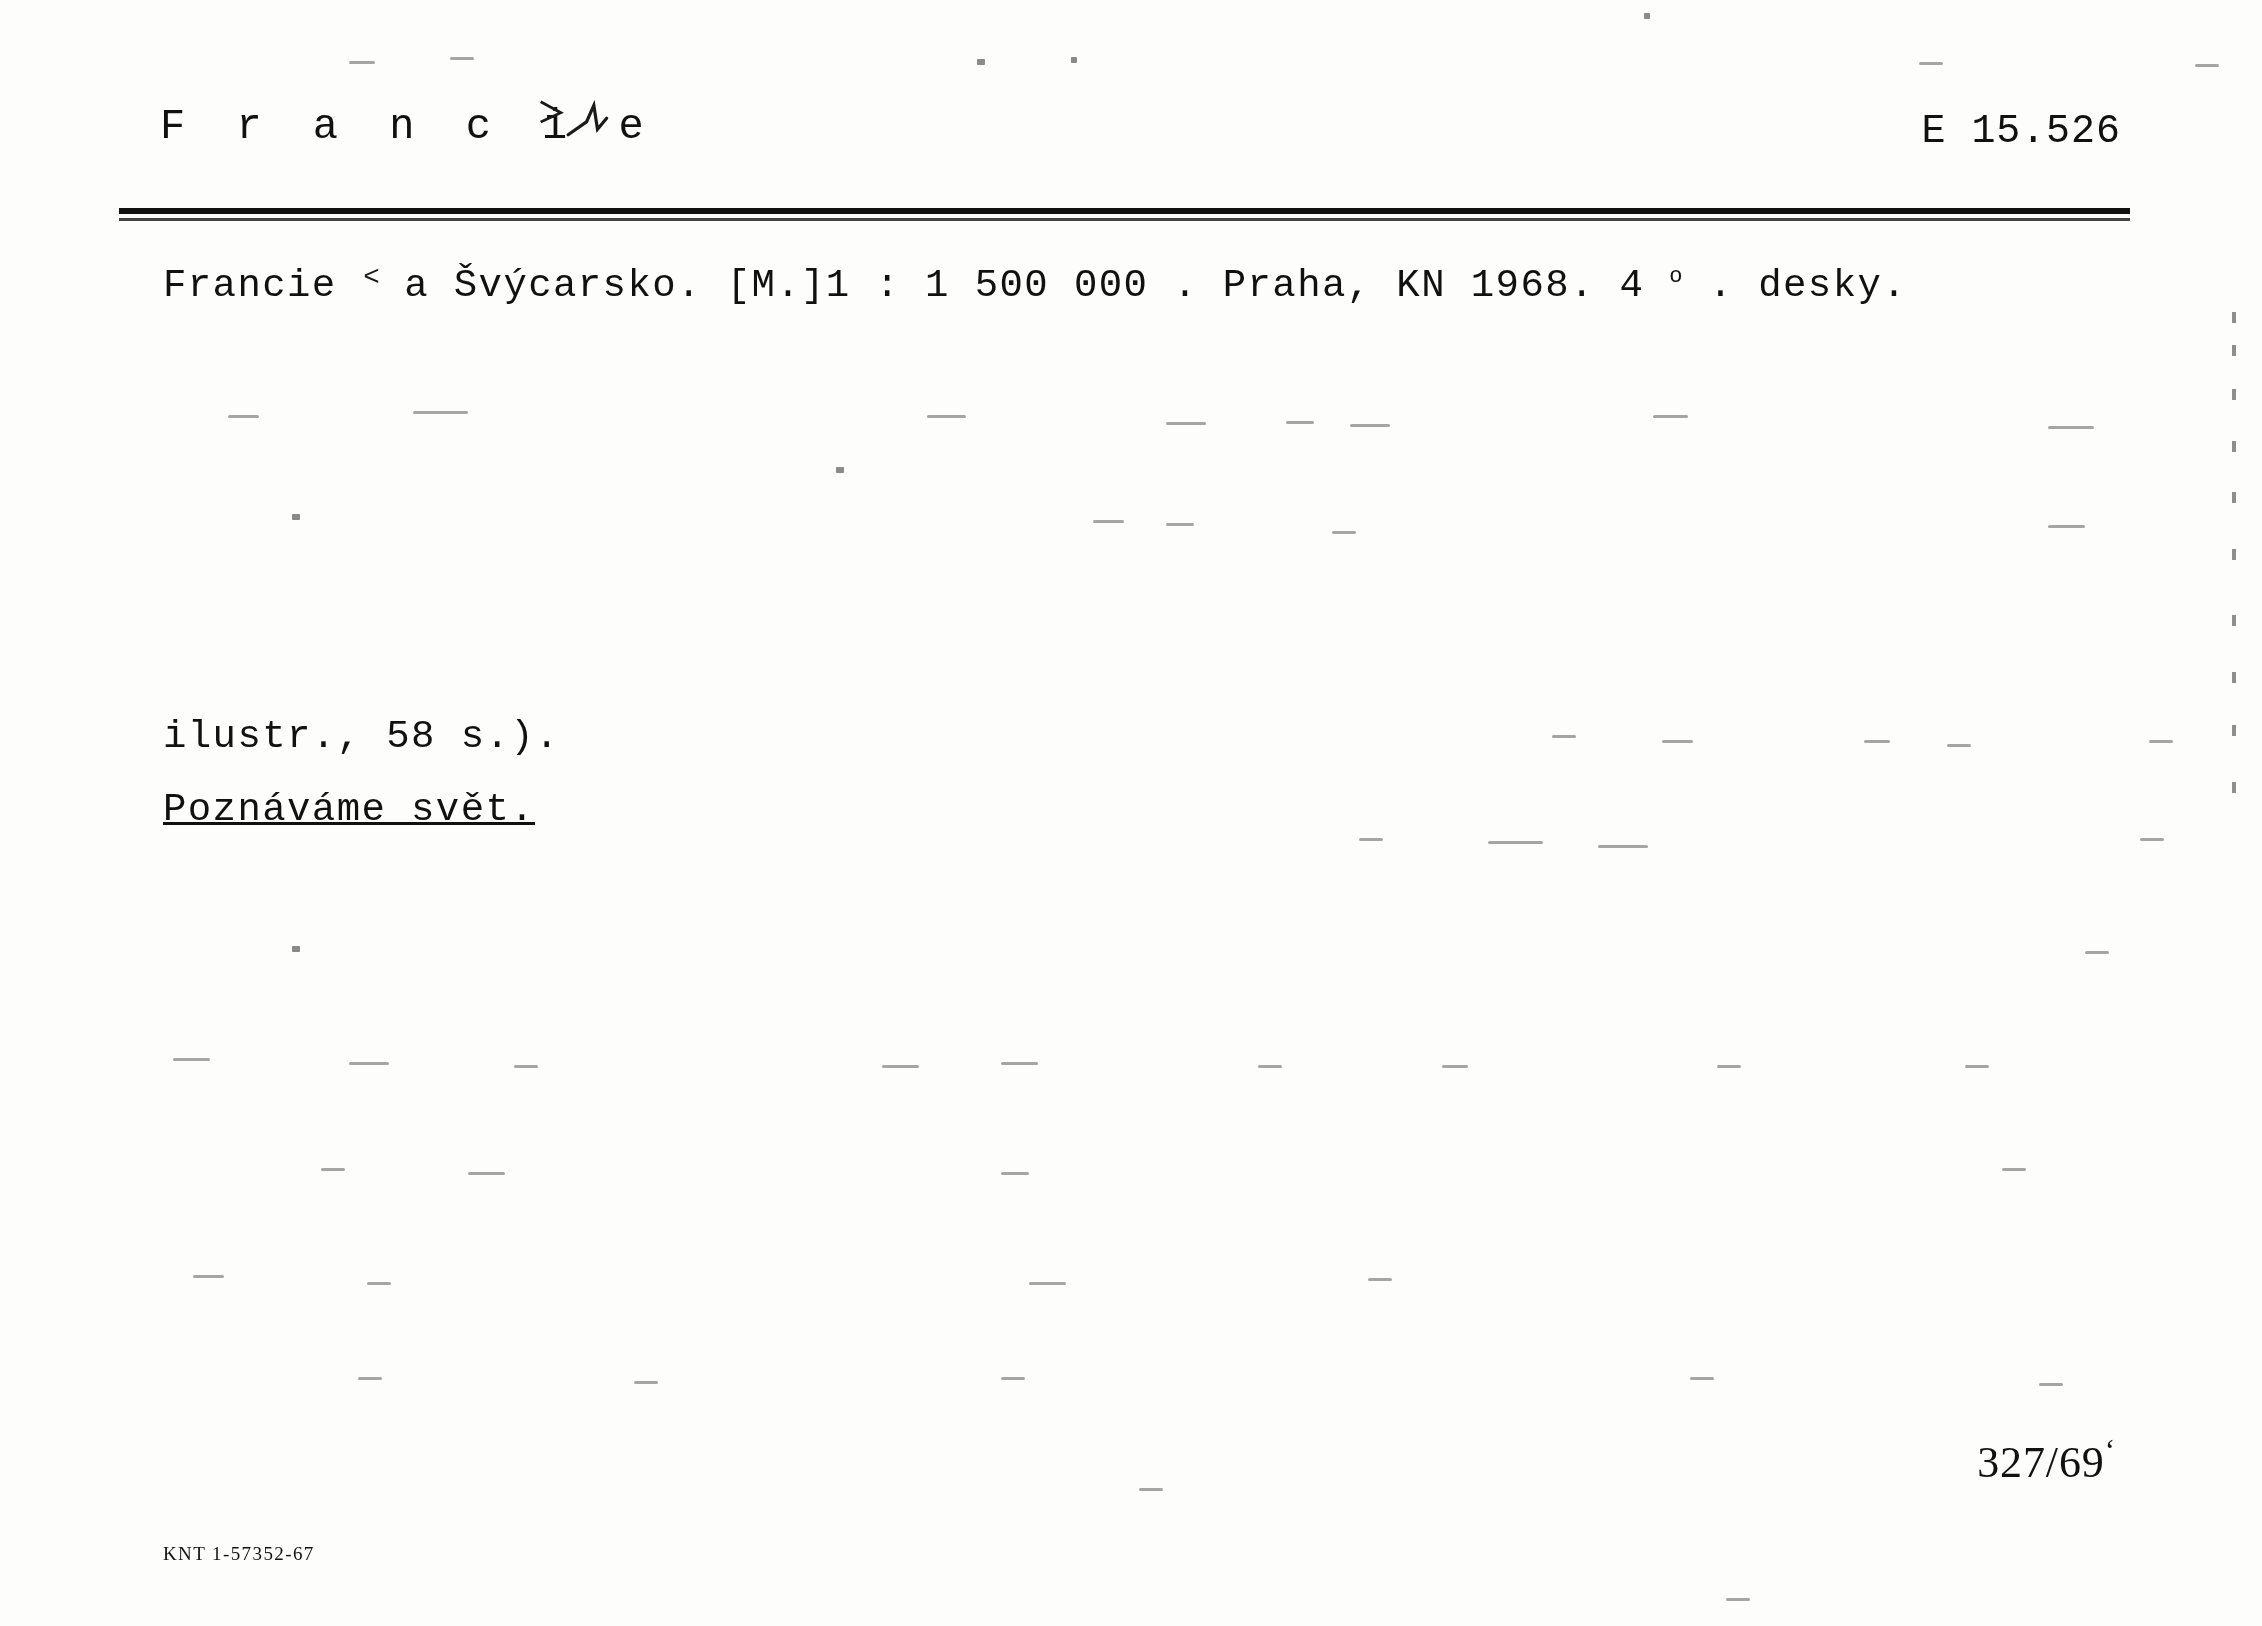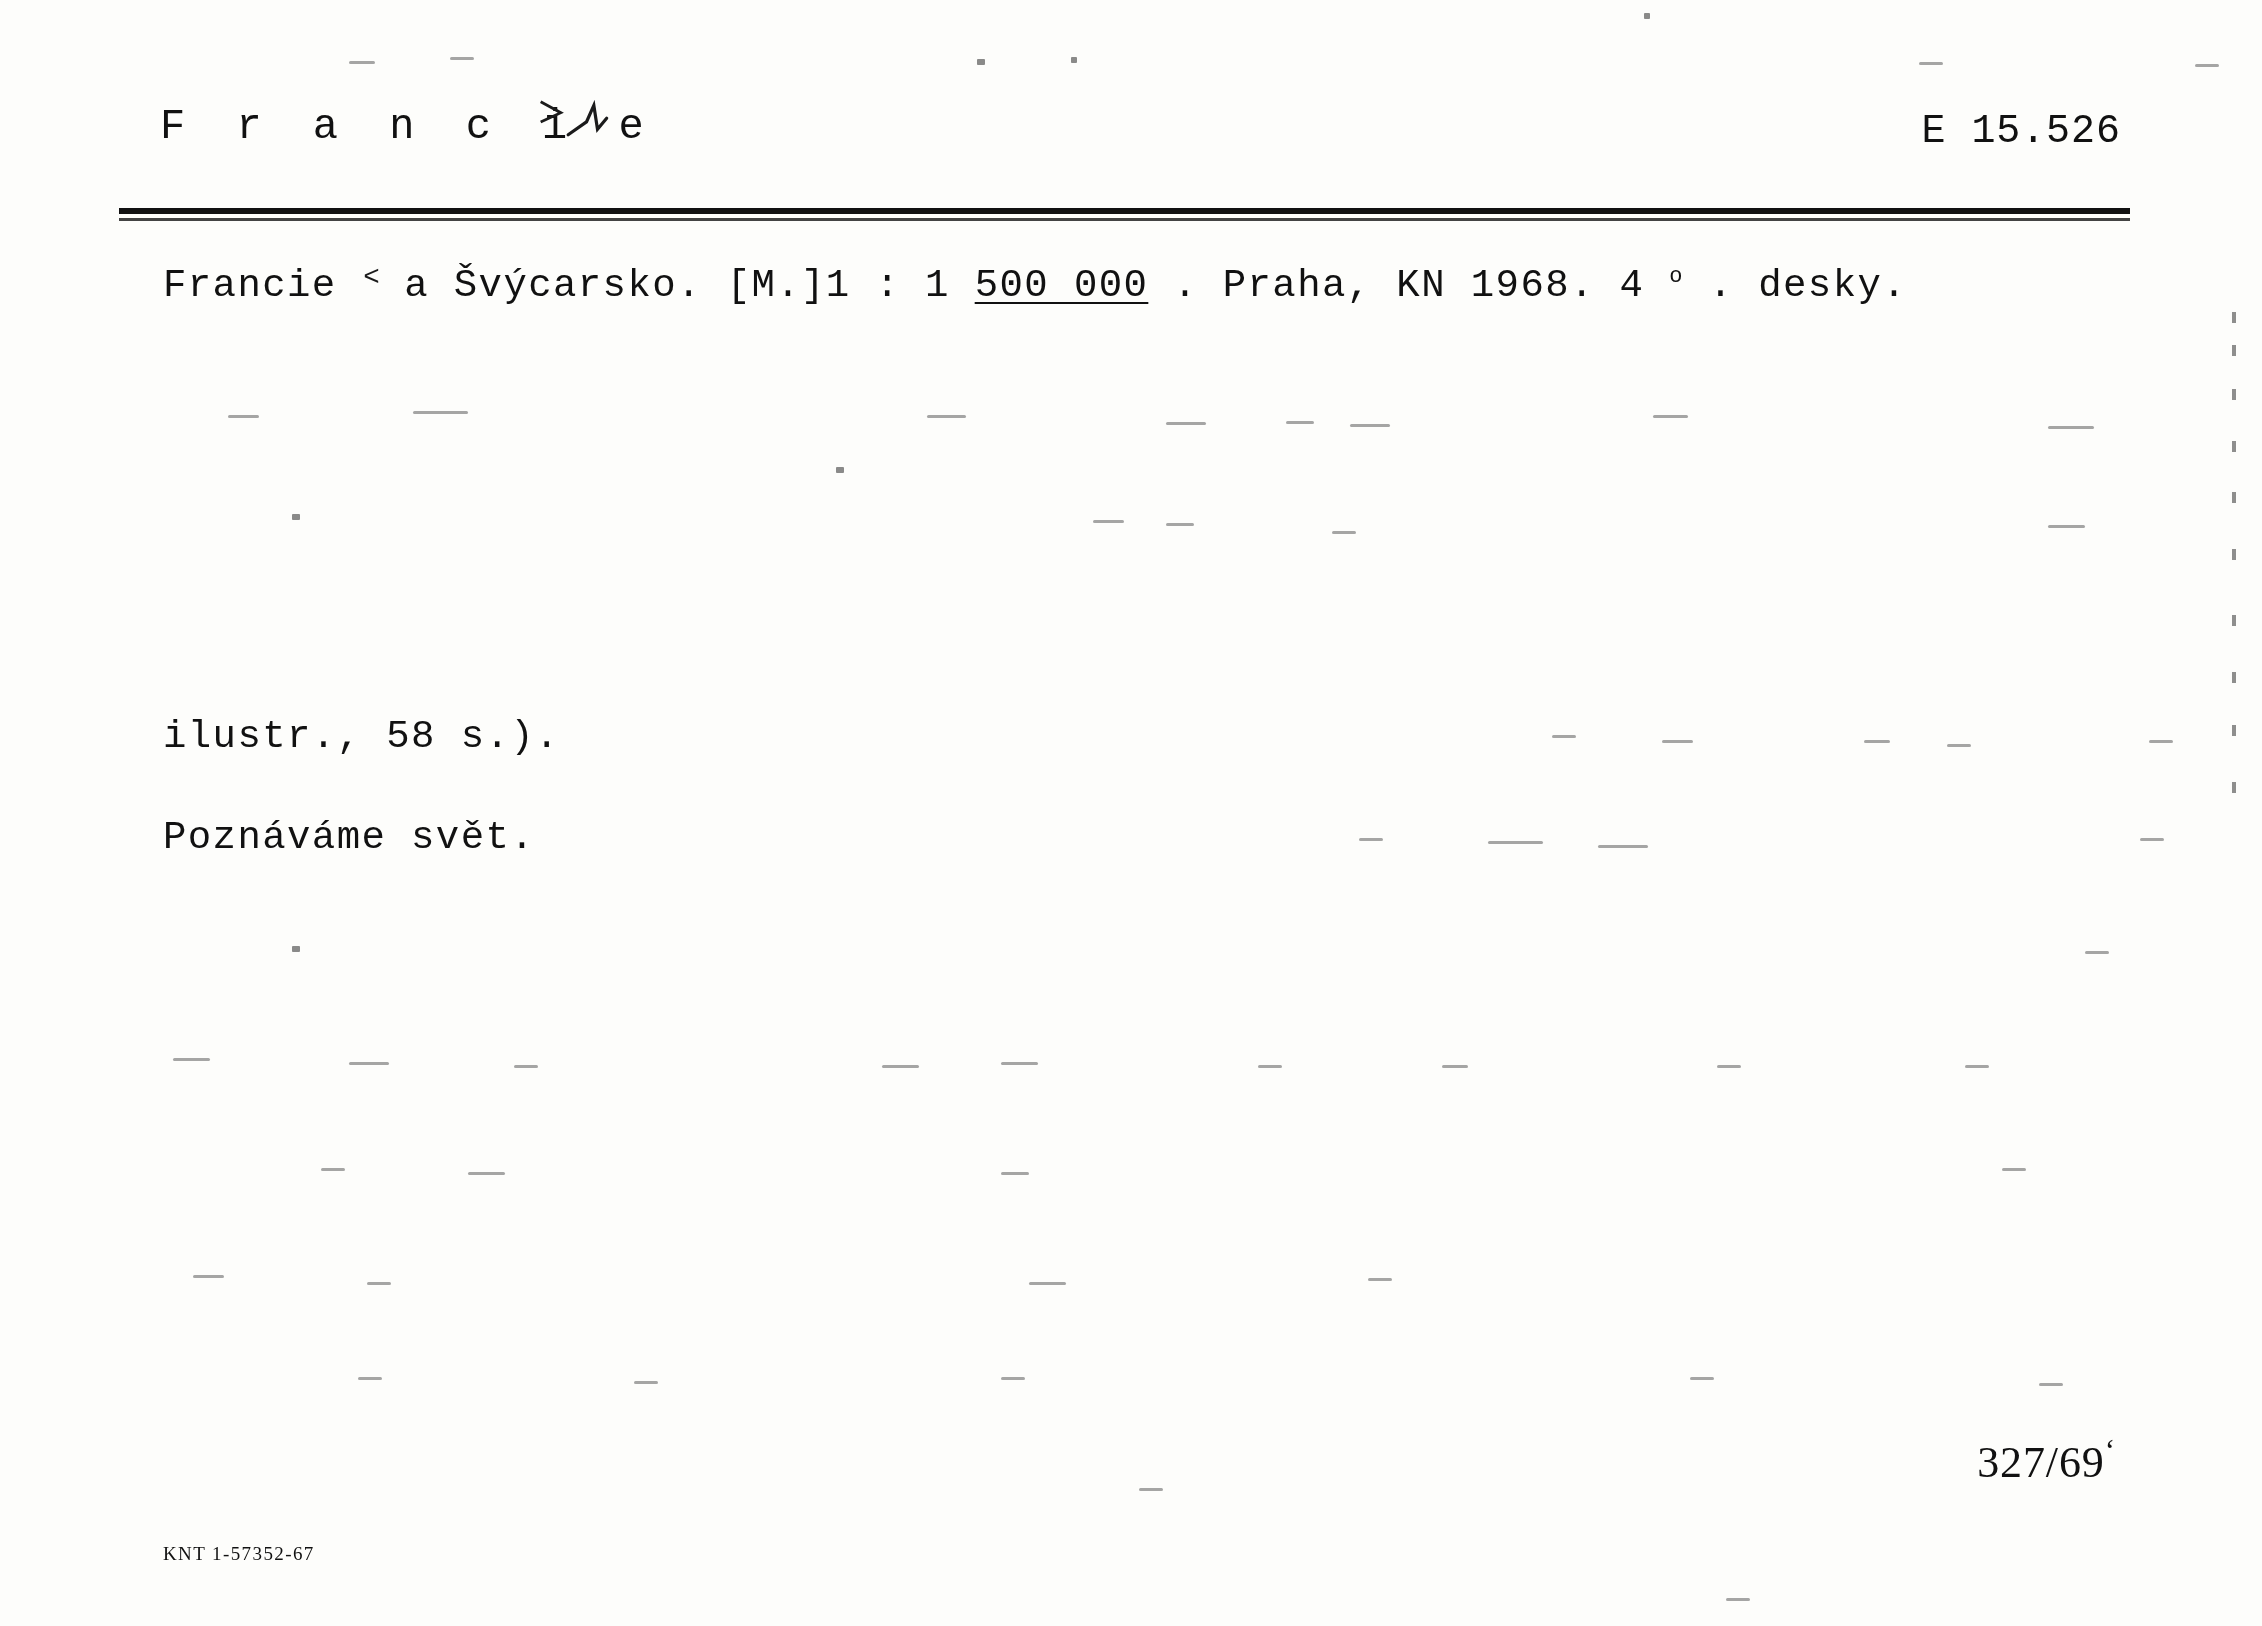--- a/index.html
+++ b/index.html
@@ -96,24 +96,23 @@
     position: absolute;
     left: 163px;
     font-size: 39px;
     letter-spacing: 1.4px;
     white-space: nowrap;
     font-family: "Liberation Mono", monospace;
   }
   #line-title { top: 264px; }
   #line-append1 { top: 588px; }
   #line-append2 { top: 703px; margin-top: 12px; }
-  #line-series { top: 816px; }
+  #line-series { top: 788px; text-decoration: underline; }
 
   .u-line {
-    text-decoration: underline;
     text-decoration-thickness: 1.8px;
     text-underline-offset: 5.5px;
   }
   sup.deg {
     font-size: 22px;
     vertical-align: super;
   }
 
   
   .caret {

